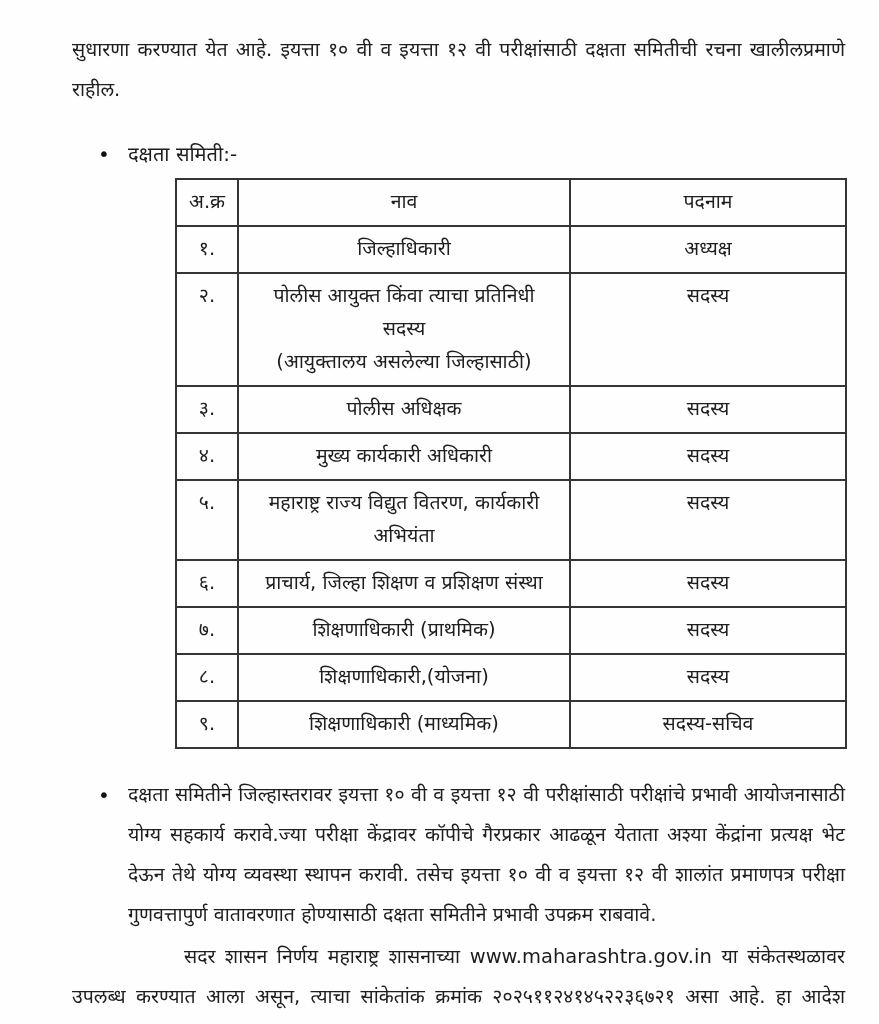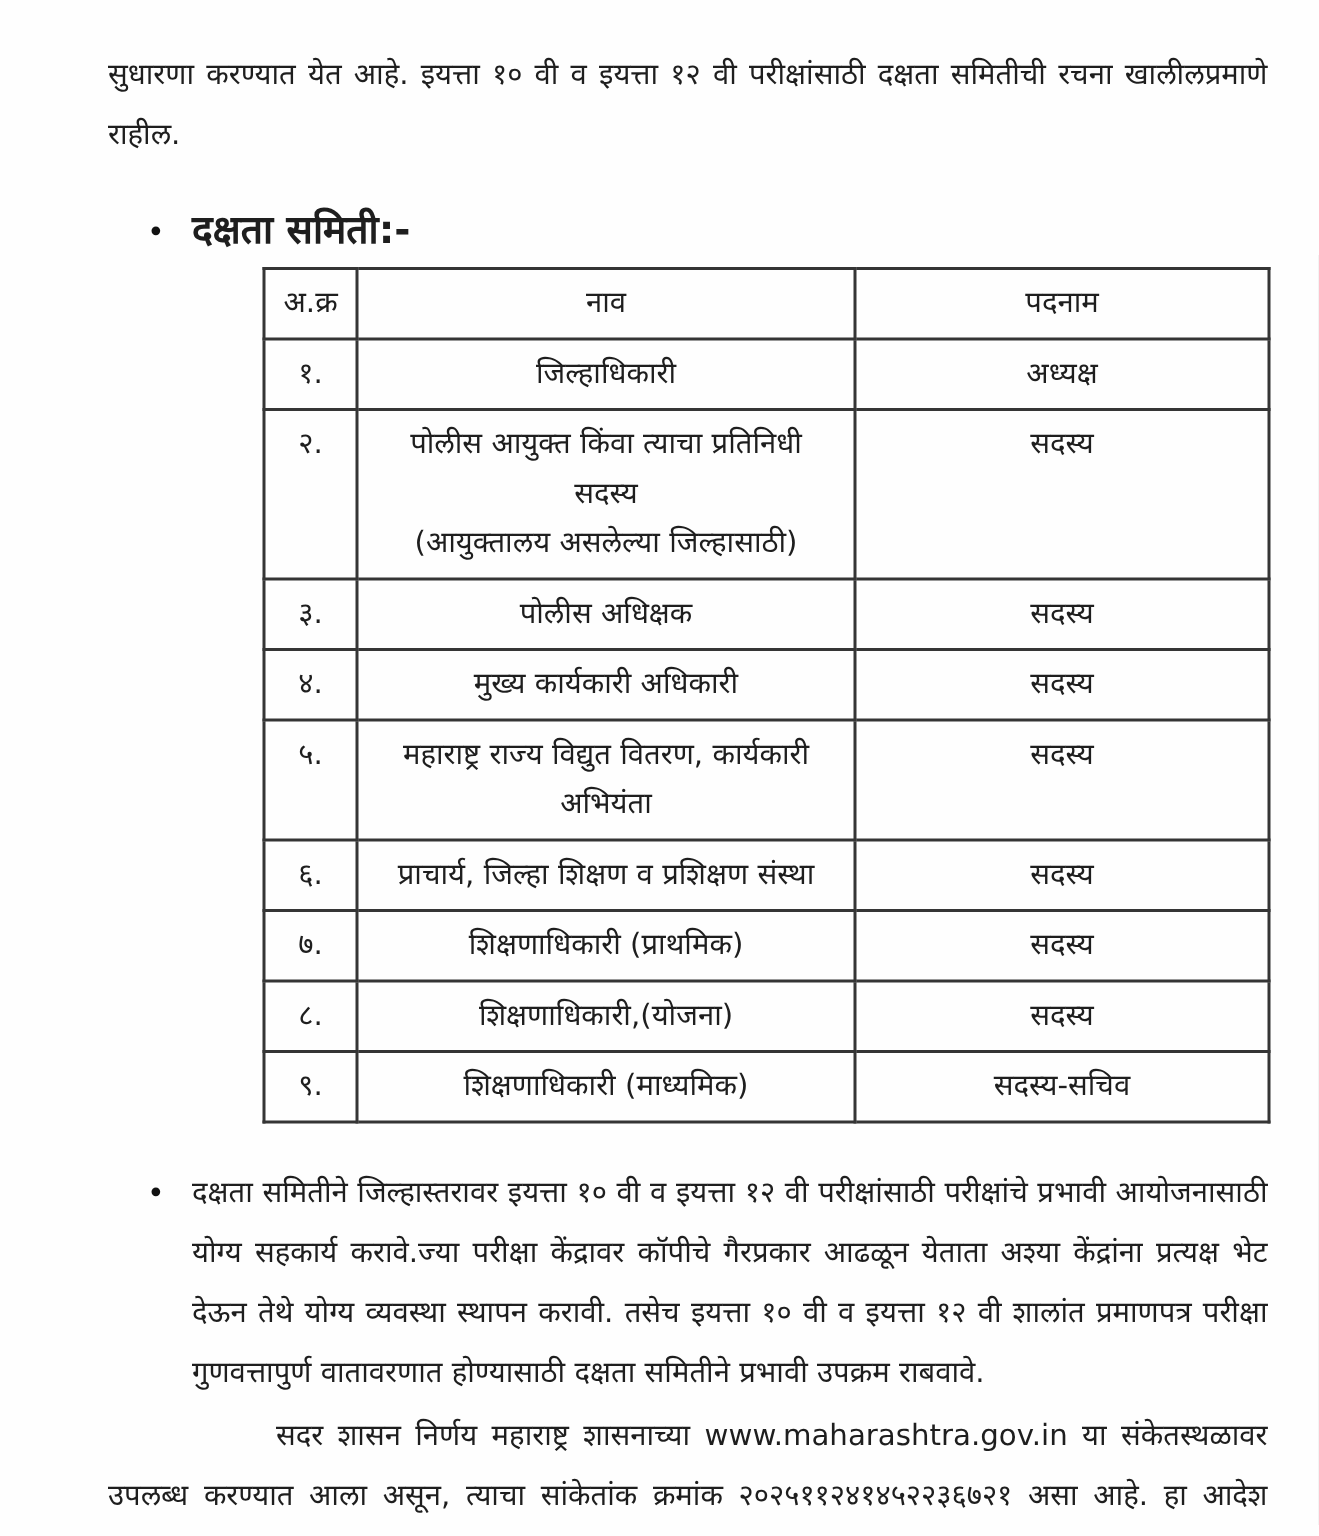--- a/index.html
+++ b/index.html
@@ -29,22 +29,22 @@
   .bullet-dot{
     flex:0 0 auto;
     width:30px;
     padding-left:26px;
     font-size:20px;
     line-height:40px;
     color:#111;
   }
   .bullet-body{flex:1 1 auto;}
   .bullet-heading{
-    font-weight:bold;
-    font-size:26px;
+    font-weight:normal;
+    font-size:20px;
     line-height:40px;
   }
   table.committee{
     border-collapse:collapse;
     margin:4px 0 0 103px;
     width:670px;
     table-layout:fixed;
   }
   table.committee th, table.committee td{
     border:2px solid #353535;

